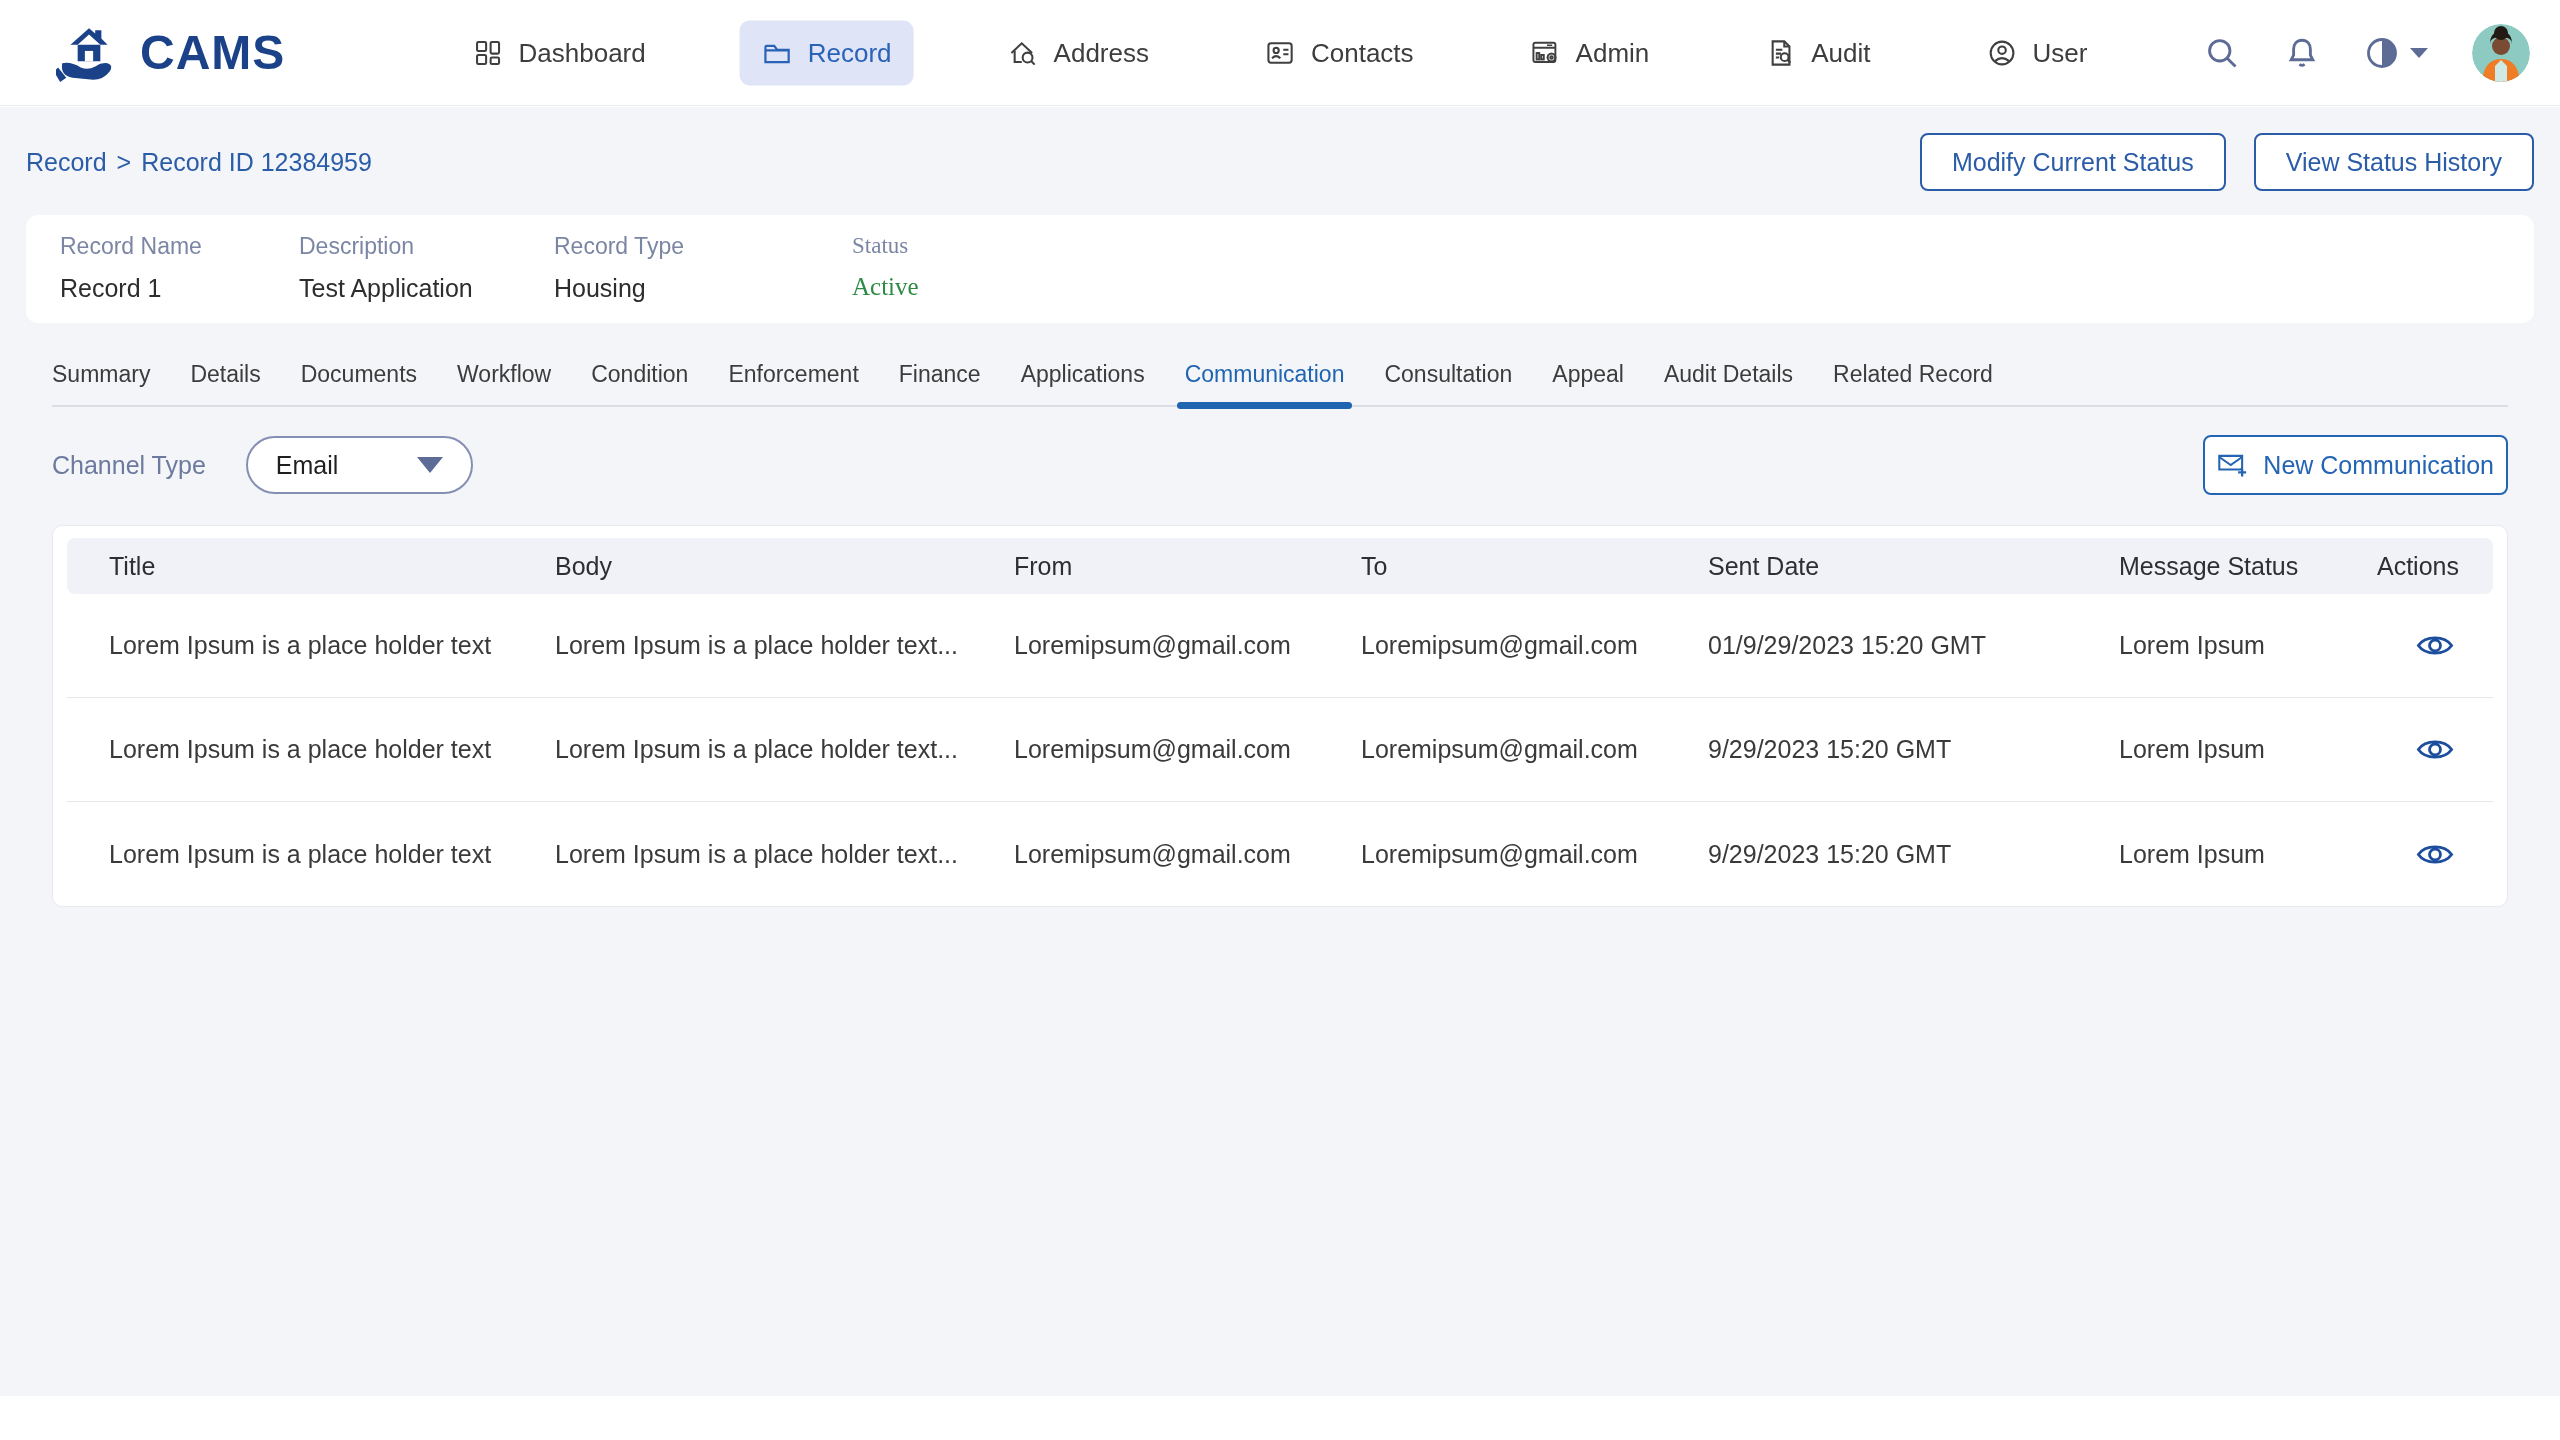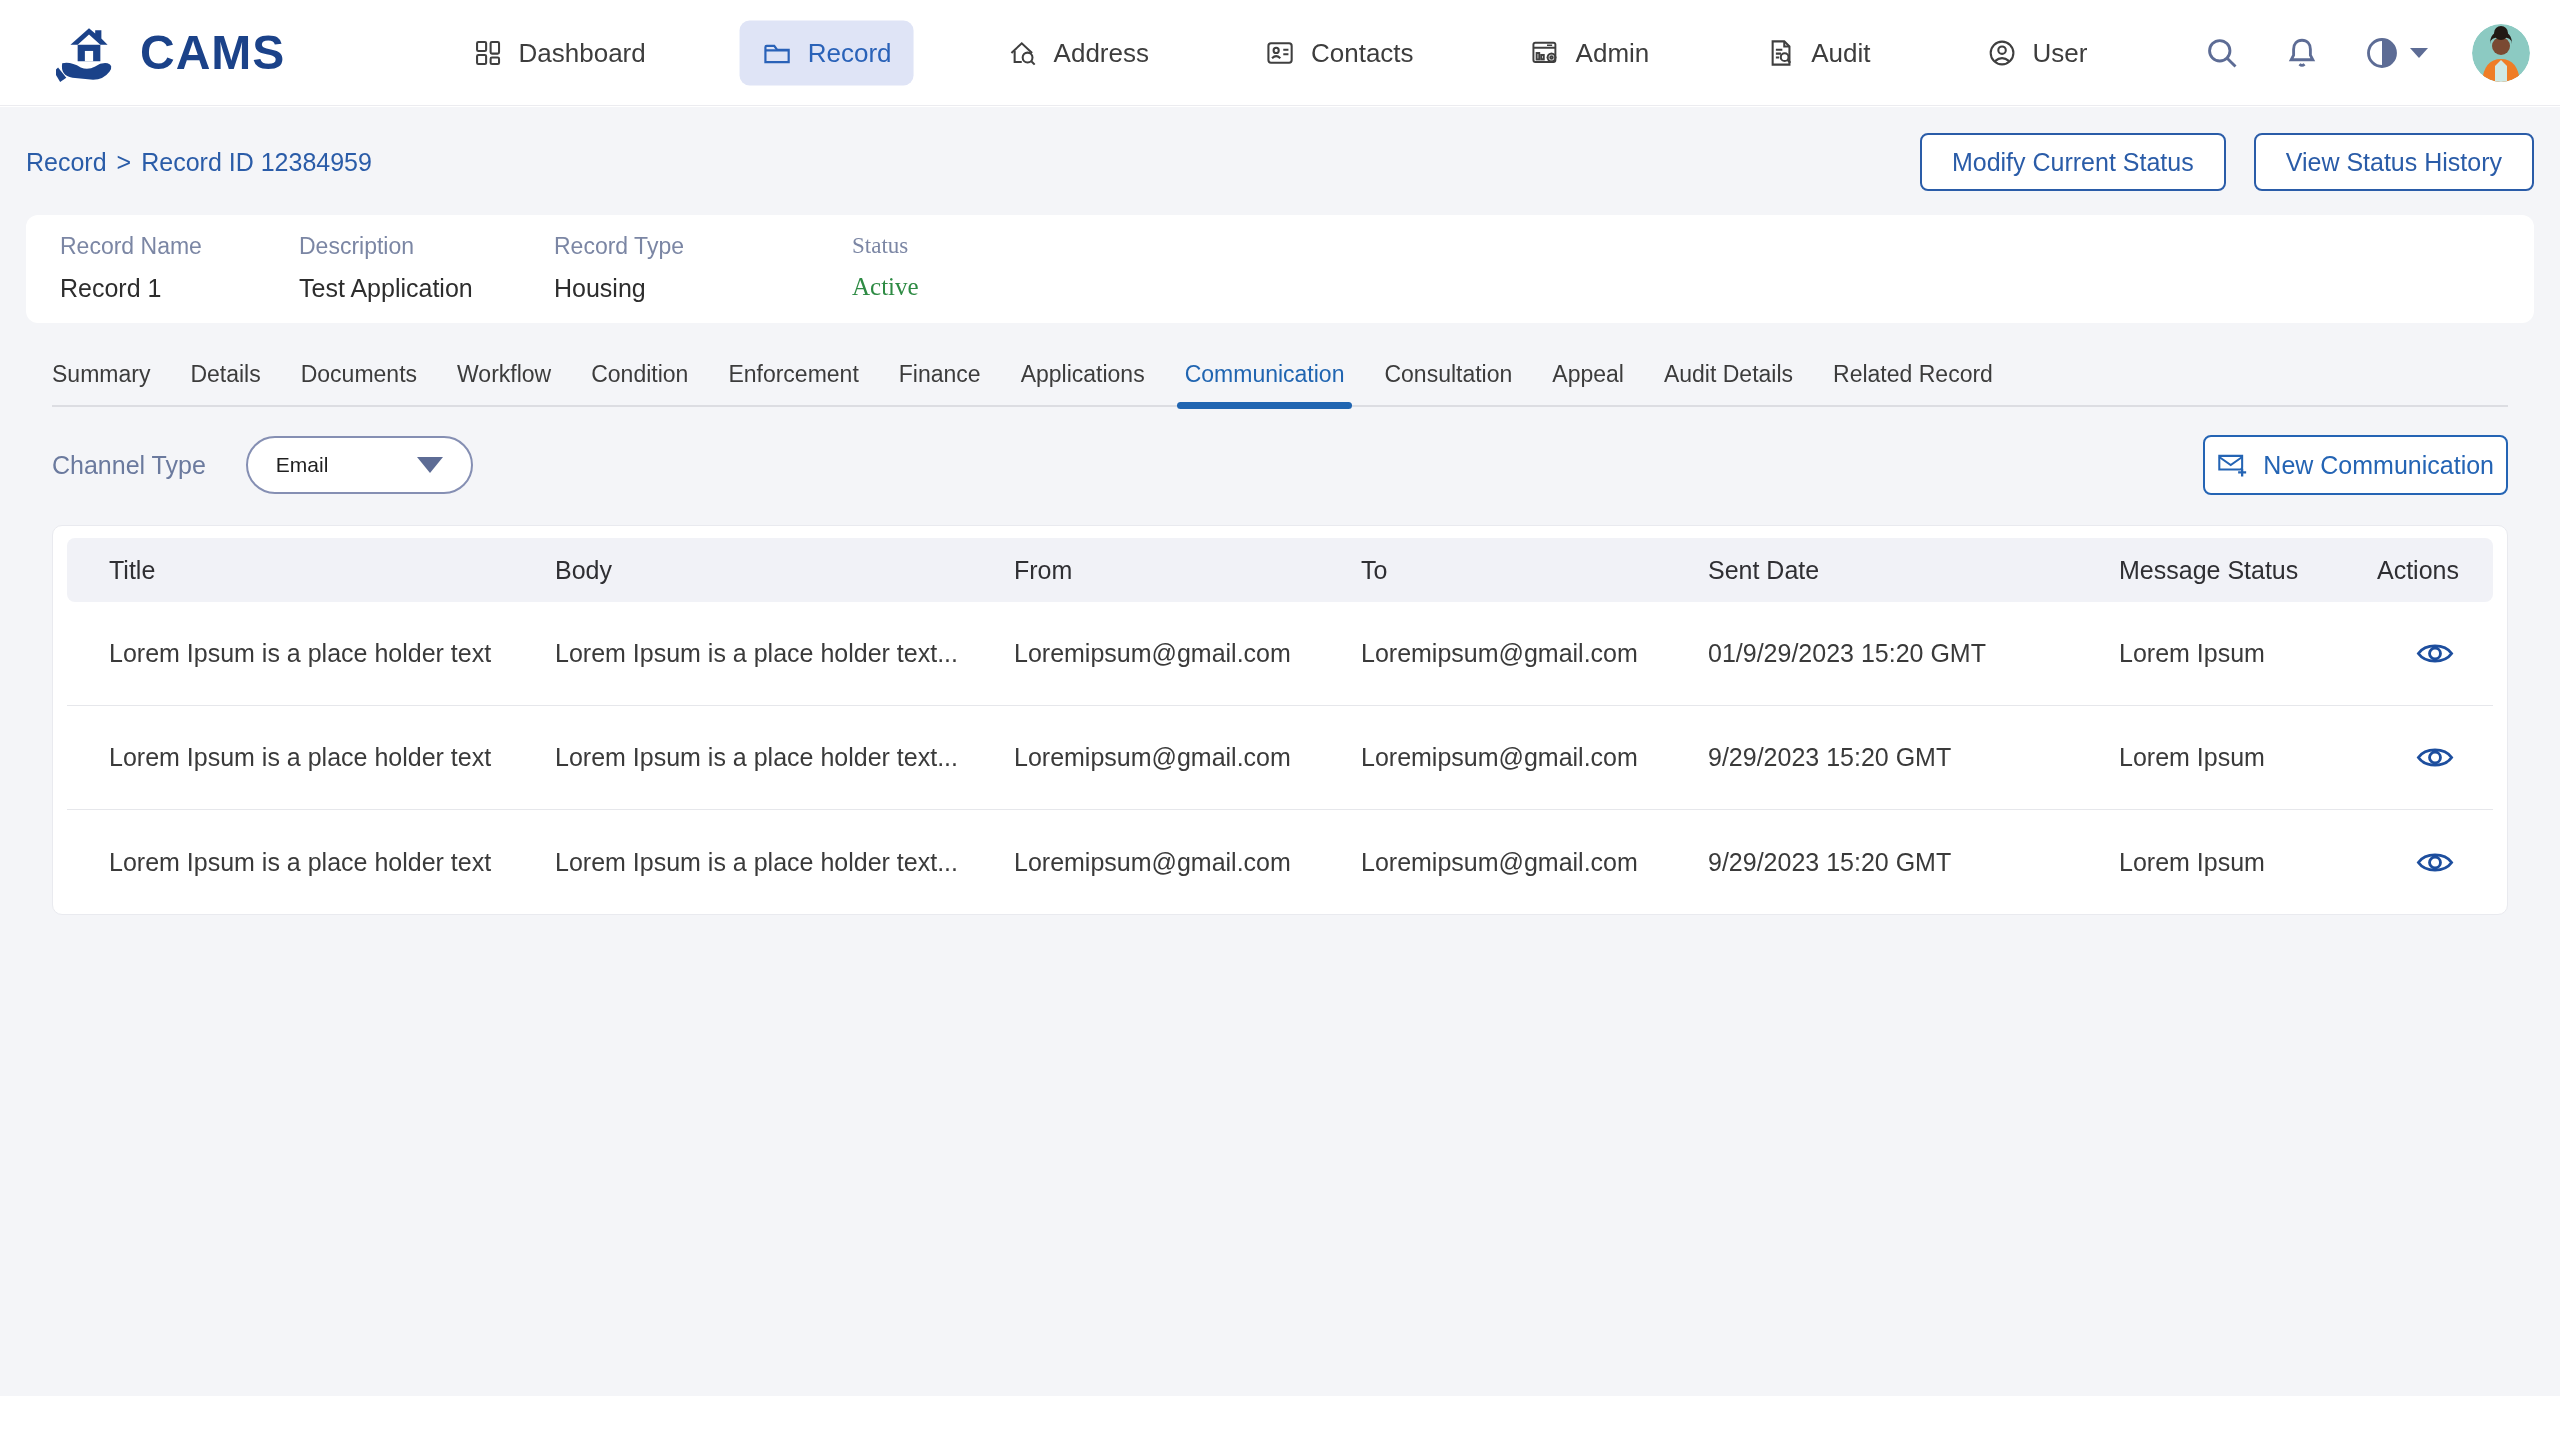--- a/index.html
+++ b/index.html
@@ -60,32 +60,32 @@
   .tab.active { color:#2065b1; }
   .tab.active::after { content:""; position:absolute; left:-8px; right:-8px; bottom:-4px;
     height:7px; border-radius:4px; background:#2065b1; }
 
   
   .filter-row { margin:28px 52px 0; display:flex; align-items:center; }
   .filter-label { font-size:25px; color:#6b7a9e; }
   .dropdown { margin-left:40px; width:227px; height:58px; border:2px solid #858fb3;
     border-radius:29px; background:#fff; display:flex; align-items:center;
     padding:0 28px; cursor:pointer; }
-  .dropdown .dd-value { font-size:21px; color:#1f1f1f; }
+  .dropdown .dd-value { font-size:25px; color:#1f1f1f; }
   .dd-triangle { margin-left:auto; width:0; height:0; border-left:13px solid transparent;
     border-right:13px solid transparent; border-top:16px solid #5d6c95; }
   .new-comm-btn { margin-left:auto; height:60px; border:2px solid #2464b4; border-radius:8px;
     background:#fff; color:#2464b4; font-size:25px; font-family:Liberation Sans, sans-serif; display:flex;
     align-items:center; gap:14px; padding:0 12px; cursor:pointer; }
   .new-comm-btn svg { width:32px; height:28px; }
 
   
   .table-card { margin:30px 52px 0; background:#fff; border:1px solid #e9eaef;
     border-radius:10px; padding:12px 14px 0 14px; }
-  .thead { height:64px; background:#f1f2f7; border-radius:8px; display:grid;
+  .thead { height:56px; background:#f1f2f7; border-radius:8px; display:grid;
     grid-template-columns:446px 459px 347px 347px 411px 258px 1fr;
     align-items:center; padding-left:42px; }
   .thead .th { font-size:25px; color:#2f2f33; }
   .thead .th.actions { text-align:left; }
   .trow { display:grid; grid-template-columns:446px 459px 347px 347px 411px 258px 1fr;
     align-items:center; padding-left:42px; height:104px; border-bottom:1px solid #e6e7eb; }
   .trow:last-child { border-bottom:none; }
   .trow .td { font-size:25px; color:#3a3a3a; white-space:nowrap; overflow:hidden; }
   .td.actions { display:flex; justify-content:center; }
   .eye-btn { background:none; border:none; cursor:pointer; display:flex; align-items:center; }

